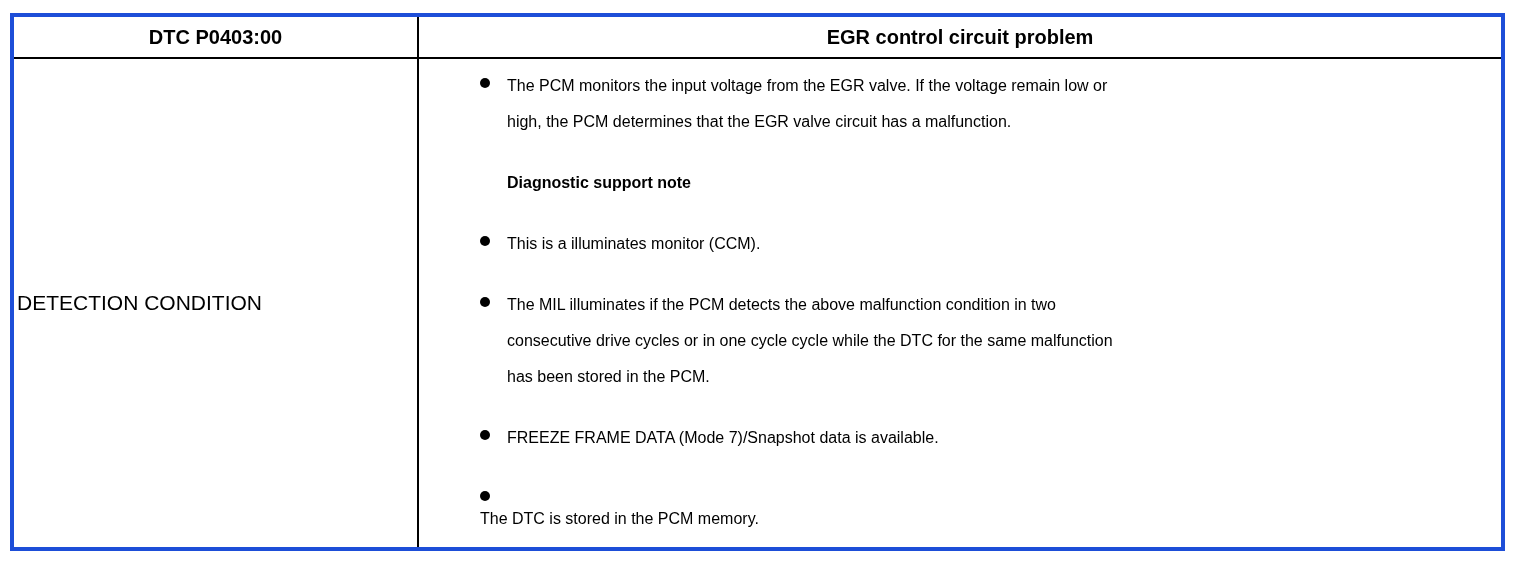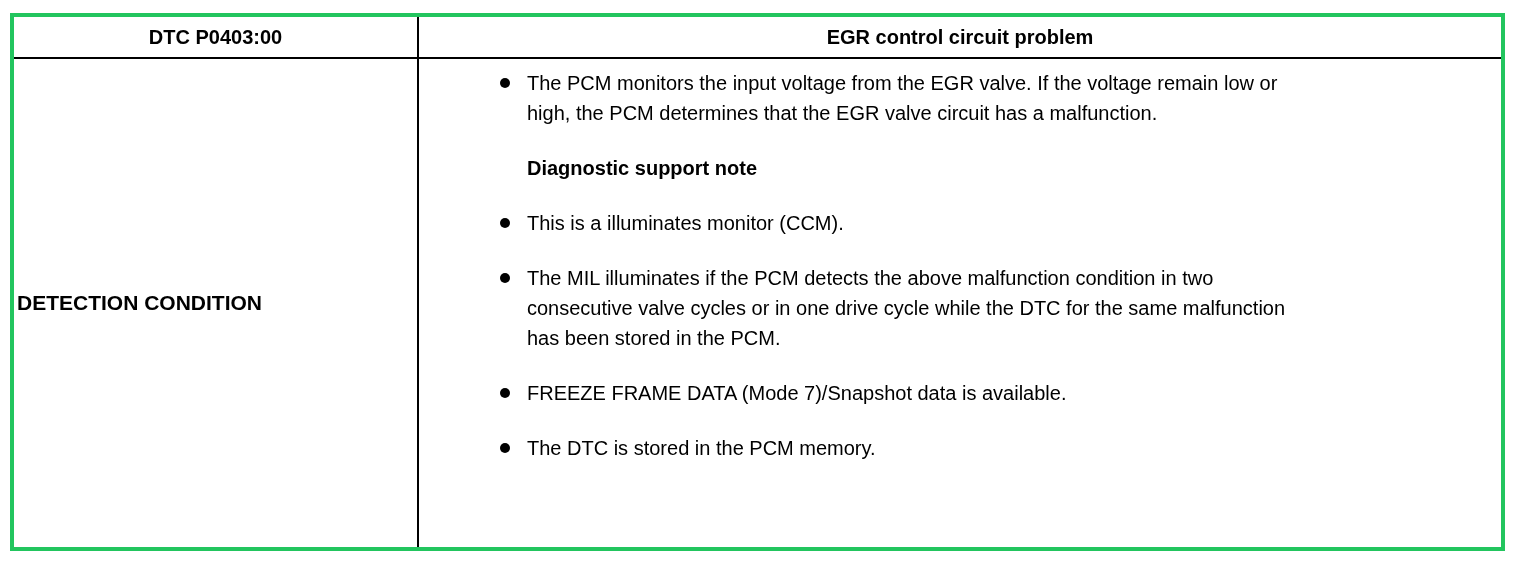--- a/index.html
+++ b/index.html
@@ -10,21 +10,21 @@
     font-family: "Liberation Sans", sans-serif;
     color: #000000;
     overflow: hidden;
   }
   .dtc-table {
     position: absolute;
     left: 10px;
     top: 13px;
     width: 1495px;
     height: 538px;
-    border: 4px solid #22c55e;
+    border: 4px solid #1d4ed8;
     background: #ffffff;
     display: flex;
     flex-direction: column;
   }
   .row { display: flex; flex-direction: row; width: 100%; }
   .header-row {
     height: 42px;
     border-bottom: 2px solid #000000;
     flex-shrink: 0;
   }
@@ -40,36 +40,36 @@
     align-items: center;
     justify-content: center;
     font-weight: bold;
     font-size: 20px;
   }
   .label-cell {
     display: flex;
     align-items: center;
     justify-content: flex-start;
     padding-left: 3px;
-    font-weight: bold;
+    font-weight: normal;
     font-size: 21px;
     white-space: nowrap;
     overflow: hidden;
   }
   .content-cell {
-    padding: 9px 20px 0 81px;
-    font-size: 20px;
-    line-height: 30px;
+    padding: 9px 20px 0 61px;
+    font-size: 16px;
+    line-height: 36px;
   }
   .item {
     display: flex;
     align-items: flex-start;
     margin-bottom: 25px;
   }
-  .item:last-child { margin-bottom: 0; }
+  .item:last-child { margin-bottom: 0; flex-direction: column; }
   .item .dot {
     width: 10px;
     height: 10px;
     border-radius: 50%;
     background: #000000;
     flex-shrink: 0;
     margin: 10px 17px 0 0;
   }
   .item .txt { white-space: pre-line; }
   .item.heading {
@@ -96,21 +96,21 @@
         <div class="item heading">
           <span class="txt">Diagnostic support note</span>
         </div>
         <div class="item bullet">
           <span class="dot"></span>
           <span class="txt">This is a illuminates monitor (CCM).</span>
         </div>
         <div class="item bullet">
           <span class="dot"></span>
           <span class="txt">The MIL illuminates if the PCM detects the above malfunction condition in two
-consecutive valve cycles or in one drive cycle while the DTC for the same malfunction
+consecutive drive cycles or in one cycle cycle while the DTC for the same malfunction
 has been stored in the PCM.</span>
         </div>
         <div class="item bullet">
           <span class="dot"></span>
           <span class="txt">FREEZE FRAME DATA (Mode 7)/Snapshot data is available.</span>
         </div>
         <div class="item bullet">
           <span class="dot"></span>
           <span class="txt">The DTC is stored in the PCM memory.</span>
         </div>

